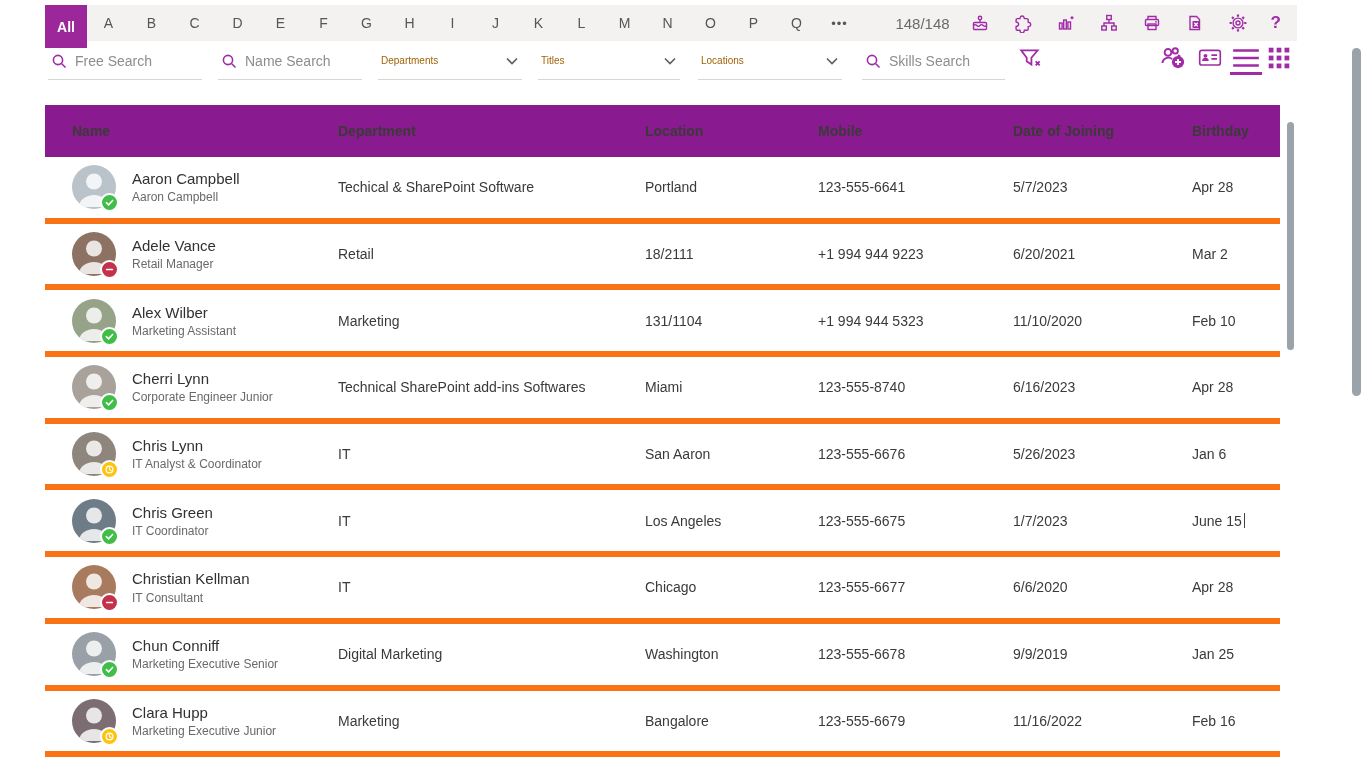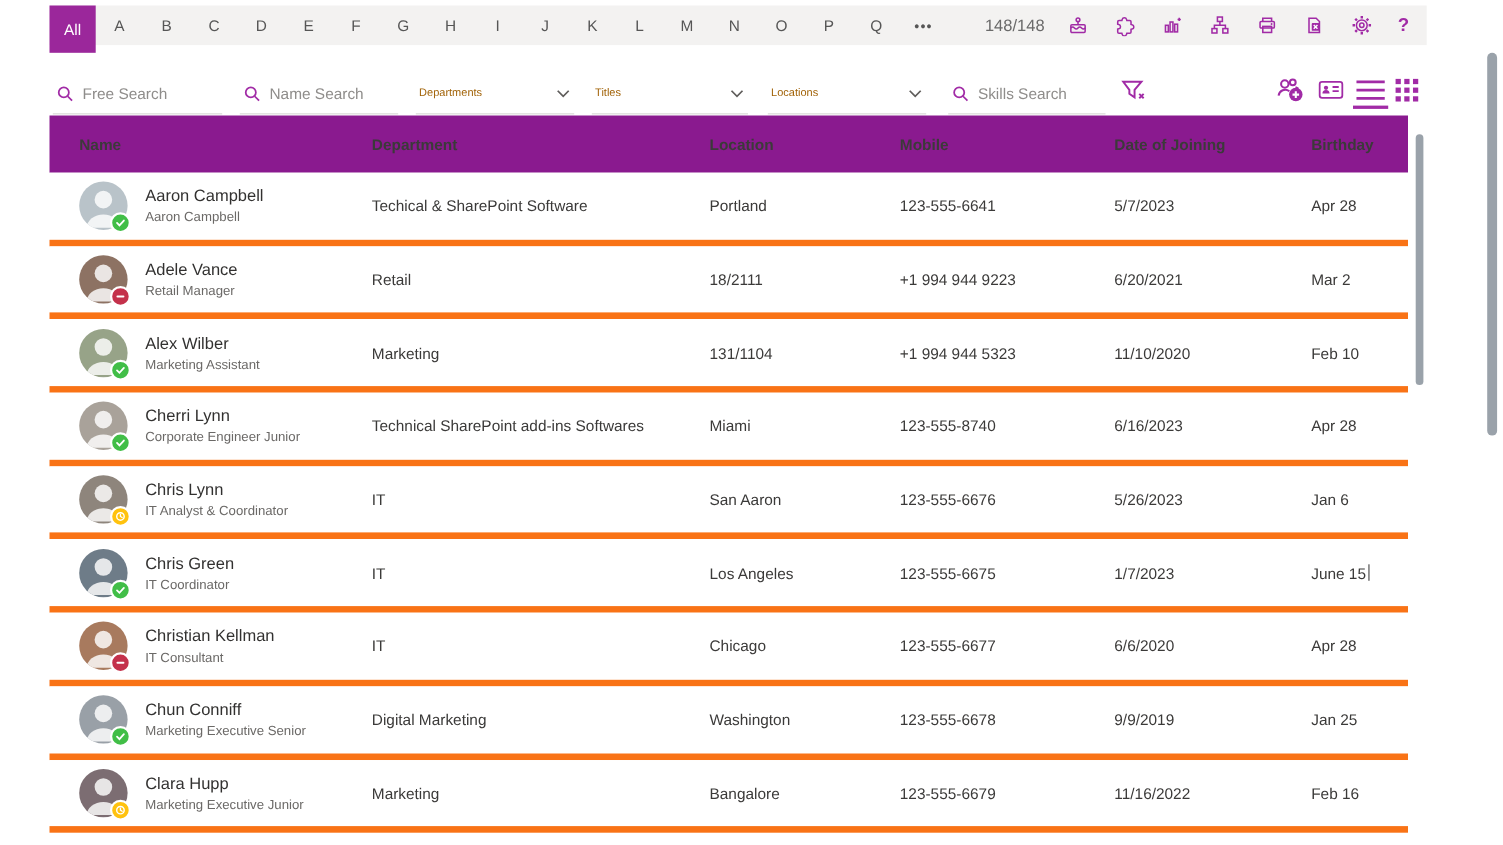--- a/index.html
+++ b/index.html
@@ -11,29 +11,29 @@
        font-family:"Liberation Sans",sans-serif;color:#3B3A39}
   .stage{position:relative;width:1366px;height:768px}
 
   
   .topbar{position:absolute;left:45px;top:5px;width:1252px;height:36px;
           background:var(--barbg);display:flex;align-items:center}
   .tabs{display:flex;align-items:center;height:100%}
   .tab{width:43px;text-align:center;font-size:14px;color:#565656;cursor:pointer;user-select:none}
   .tab.dots{font-size:13px;letter-spacing:1px;color:#565656}
   .tab.sel{width:42px;height:43px;align-self:flex-start;background:var(--tabsel);
-           color:#fff;font-weight:400;display:flex;align-items:center;justify-content:center}
+           color:#fff;font-weight:700;display:flex;align-items:center;justify-content:center}
   .counter{margin-left:auto;margin-right:20px;font-size:15px;color:#6a6a6a}
   .tb-icons{display:flex;align-items:center;gap:23px;margin-right:16px}
   .tb-icons .ic{width:20px;height:20px;display:flex;align-items:center;justify-content:center;cursor:pointer}
   .tb-icons svg{width:20px;height:20px;stroke:var(--accent);fill:none;stroke-width:1.4}
   .help{font-size:17px;color:var(--accent);font-weight:600;cursor:pointer}
 
   
-  .filters{position:absolute;left:0;top:56px;width:1112px;height:50px}
+  .filters{position:absolute;left:0;top:32px;width:1112px;height:50px}
   .field{position:absolute;top:10px;height:38px;border-bottom:1px solid #D8D6D4;
          display:flex;align-items:center;gap:8px;padding:0 3px}
   .field svg.mag{width:16px;height:16px;stroke:var(--accent);fill:none;stroke-width:1.6;flex:none}
   .field input{border:none;outline:none;background:transparent;font-size:14px;color:#444;width:100%}
   .field input::placeholder{color:#8f8d8b}
   .dd-label{font-size:10px;color:#a16207}
   .chev{margin-left:auto;width:14px;height:10px;flex:none}
   .chev path{stroke:#5f5d5b;stroke-width:1.6;fill:none}
   .f-free{left:48px;width:154px}
   .f-name{left:218px;width:144px}

